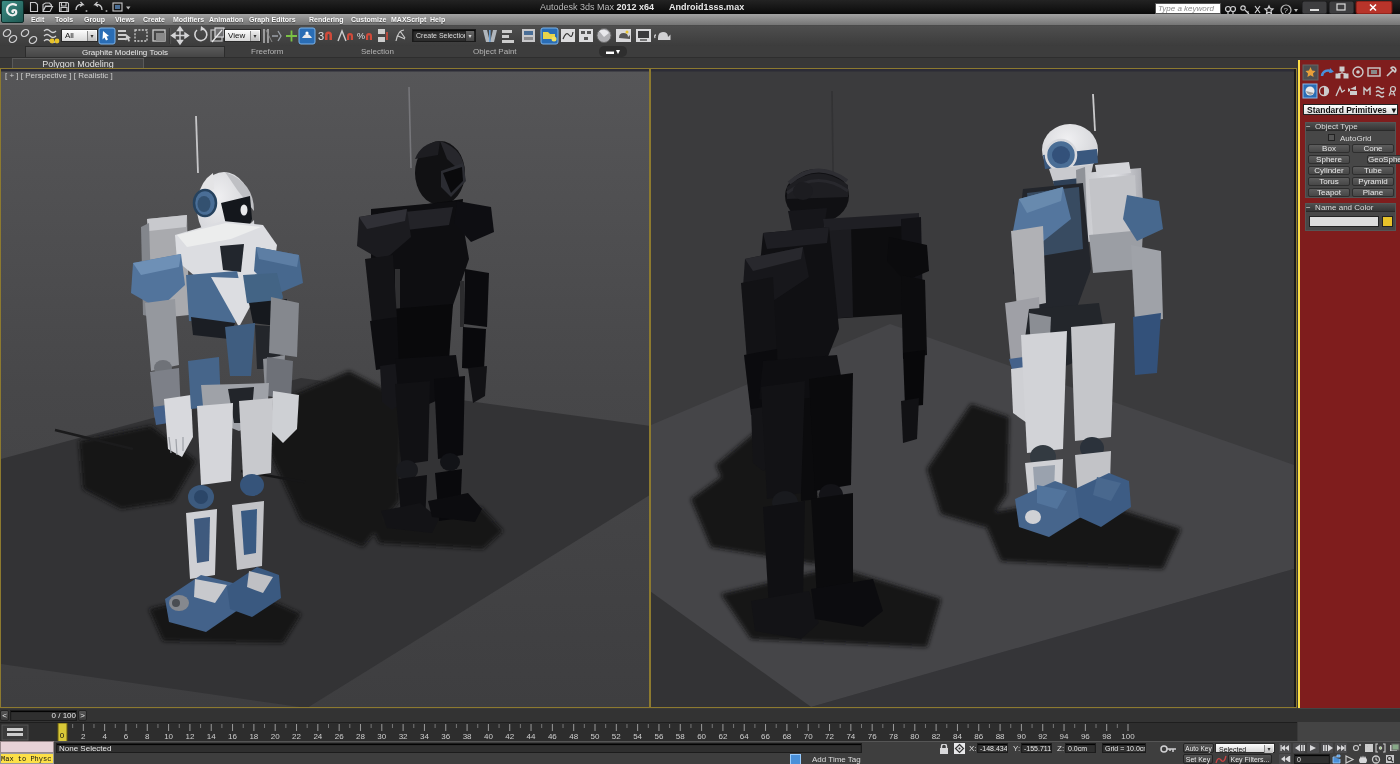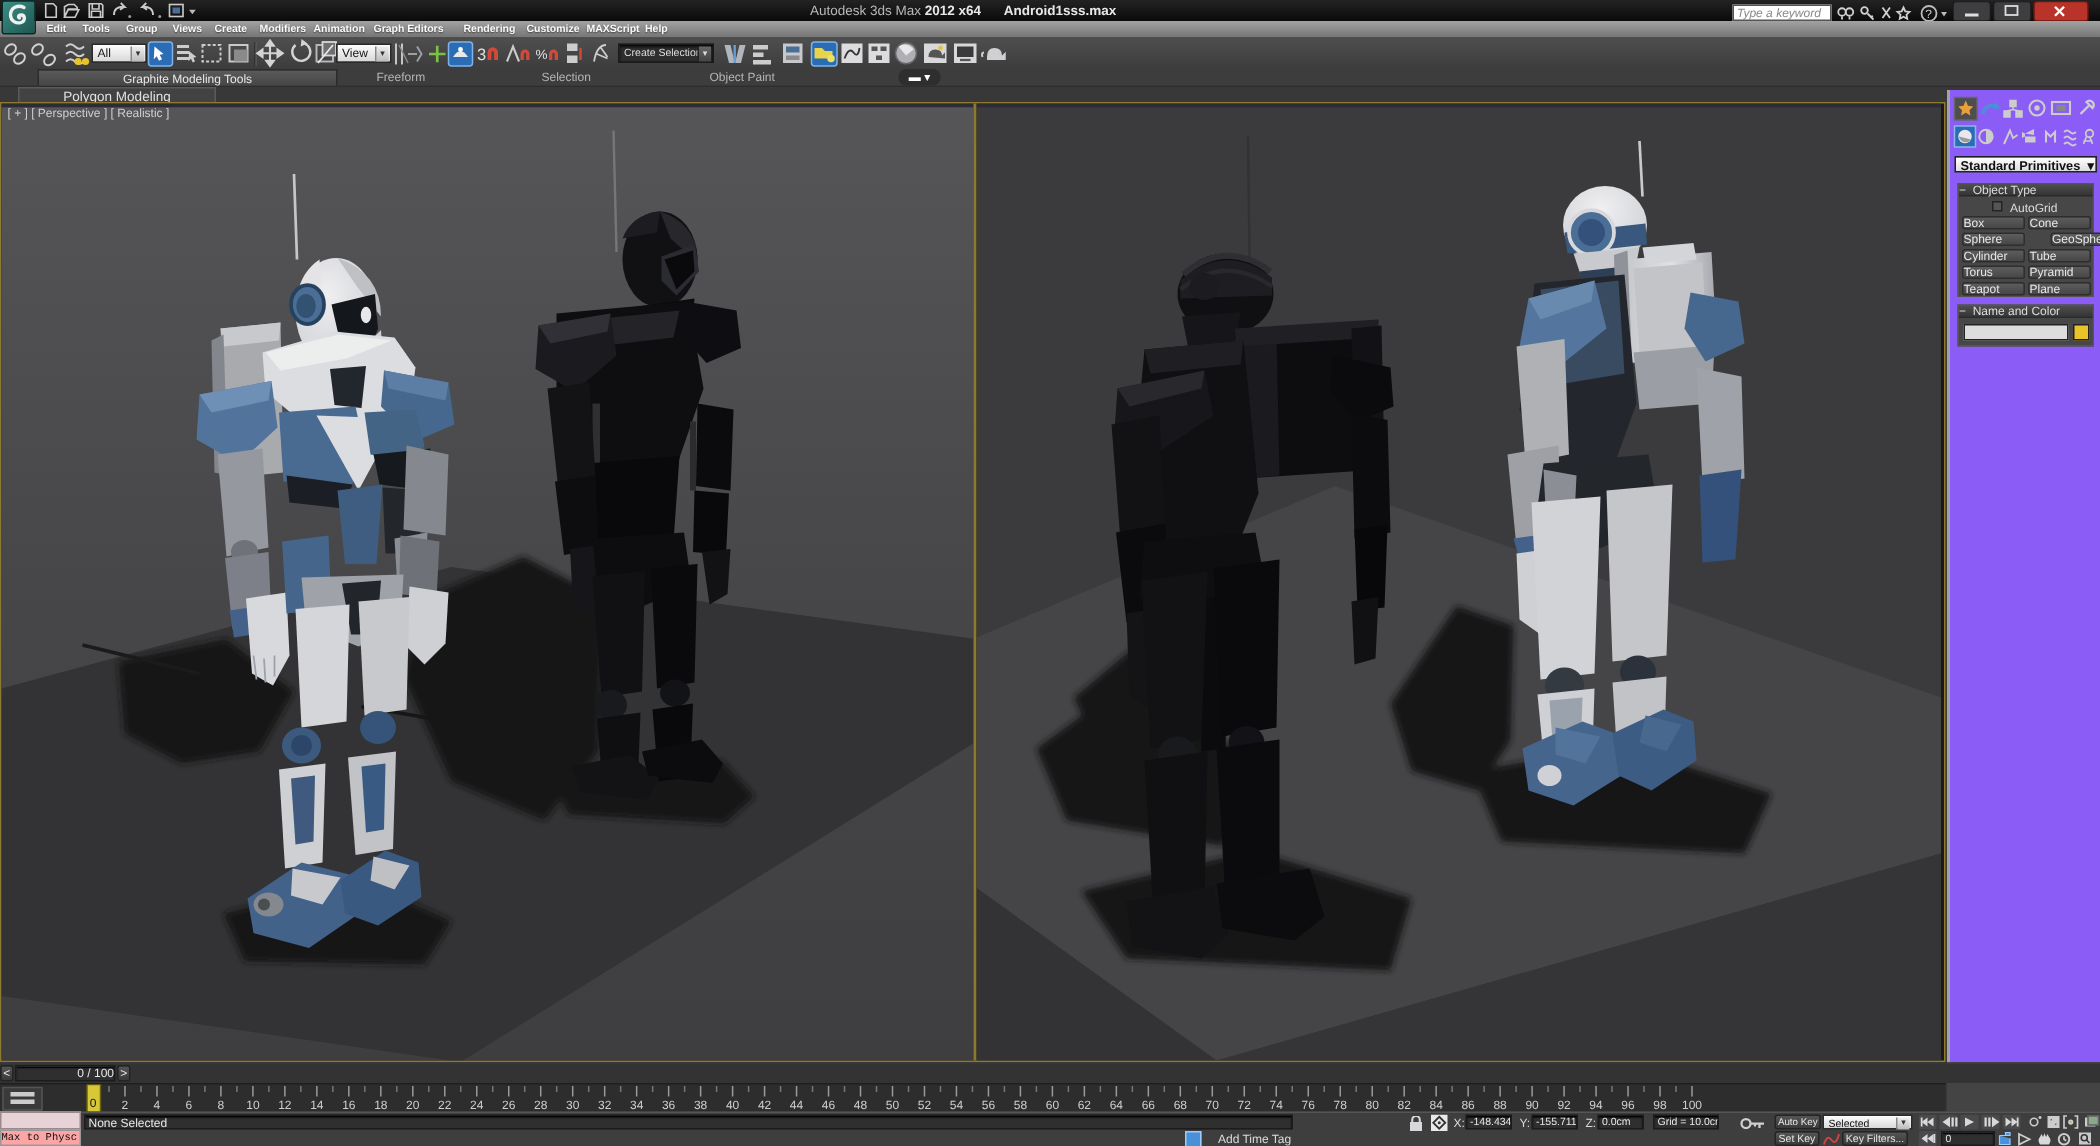--- a/index.html
+++ b/index.html
@@ -26,35 +26,35 @@
 #ribbontabs .tab{position:absolute;top:0;height:11px;font-size:8px;color:#b5b5b5;line-height:11px}
 #ribbontabs .tab.active{color:#e8e8e8;background:linear-gradient(#5a5a5a,#464646);border:1px solid #2c2c2c;border-bottom:0;text-align:center}
 #polyrow{position:absolute;left:0;top:57px;width:1400px;height:11px;background:#383838;border-top:1px solid #2e2e2e}
 #polytab{position:absolute;left:12px;top:0;width:132px;height:11px;background:#424242;border:1px solid #5a5a5a;border-bottom:0;font-size:9px;color:#e0e0e0;line-height:10px;text-align:center}
 
 #vpwrap{position:absolute;left:0;top:68px;width:1297px;height:640px;background:#1a1a1a;border:1px solid #8d7a2f}
 #vpL{position:absolute;left:0;top:0;width:648px;height:638px;overflow:hidden}
 #vpR{position:absolute;left:648px;top:0;width:647px;height:638px;overflow:hidden;border-left:2px solid #8d7a2f}
 #vpLabel{position:absolute;left:4px;top:2px;font-size:8px;color:#cfcfcf;z-index:3}
 
-#cmdpanel{position:absolute;left:1298px;top:60px;width:102px;height:648px;background:#8b5cf6;border-left:2px solid #a3a3a3}
+#cmdpanel{position:absolute;left:1298px;top:60px;width:102px;height:648px;background:#7f1d1d;border-left:2px solid #fde047}
 #cmdpanel2{position:absolute;left:1298px;top:708px;width:102px;height:33px;background:#444444}
 #stdprim{position:absolute;left:3px;top:44px;width:95px;height:11px;background:linear-gradient(#fff,#ddd);border:1px solid #222;font-size:8.5px;font-weight:bold;color:#111;padding-left:3px;line-height:10px}
 .rollout{position:absolute;left:5px;width:91px;border:1px solid #555;background:#474747}
 .rhead{height:8px;background:linear-gradient(#4e4e4e,#353535);border-bottom:1px solid #2a2a2a;color:#ddd;font-size:8px;font-weight:normal;text-align:left;line-height:8px}
-.rbtn{position:absolute;width:42px;height:9px;background:linear-gradient(#5d5d5d,#474747);border:1px solid #2e2e2e;border-radius:2px;color:#e8e8e8;font-size:8px;text-align:left;line-height:8px}
+.rbtn{position:absolute;width:42px;height:9px;background:linear-gradient(#5d5d5d,#474747);border:1px solid #2e2e2e;border-radius:2px;color:#e8e8e8;font-size:8px;text-align:center;line-height:8px}
 
 #trackrow{position:absolute;left:0;top:709px;width:1400px;height:13px;background:#333}
 #ruler{position:absolute;left:0;top:722px;width:1297px;height:19px;background:#2d2d2d;border-top:1px solid #1e1e1e}
 #statusbar{position:absolute;left:0;top:741px;width:1400px;height:23px;background:#3e3e3e;border-top:1px solid #555}
 .sfield{position:absolute;background:#2f2f2f;border:1px solid #1c1c1c;box-shadow:inset 0 1px 1px #000;color:#e8e8e8;font-size:8px;line-height:9px;padding-left:2px}
 .sbtn{position:absolute;background:linear-gradient(#555,#3a3a3a);border:1px solid #242424;color:#e8e8e8;font-size:8px;text-align:center;border-radius:2px}
 .slabel{position:absolute;color:#ddd;font-size:8px}
 #pinkbox{position:absolute;left:0;top:741px;width:54px;height:12px;background:#e7d2d7;border:1px solid #9a8a8d}
-#whitebox{position:absolute;left:0;top:753px;width:54px;height:11px;background:#fca5a5;border:1px solid #999;font-family:"Liberation Mono",monospace;font-size:7px;color:#111;line-height:10px;white-space:nowrap;overflow:hidden}
+#whitebox{position:absolute;left:0;top:753px;width:54px;height:11px;background:#fde047;border:1px solid #999;font-family:"Liberation Mono",monospace;font-size:7px;color:#111;line-height:10px;white-space:nowrap;overflow:hidden}
 </style></head>
 <body>
 <div id="app">
 
 <div id="titlebar"></div>
 <div id="appbtn"><svg width="21" height="21" viewBox="0 0 21 21">
         <path d="M14 4c-4-2-9 0-9 5 0 4 4 6 7 5 3-1 3-5 0-5-2 0-2 2-1 2" fill="none" stroke="#efefef" stroke-width="2.2" stroke-linecap="round"></path>
       </svg></div>
 <div id="qat"><svg width="150" height="13" viewBox="0 0 150 13">
 <g fill="none" stroke="#c9c9cb" stroke-width="1.1">

